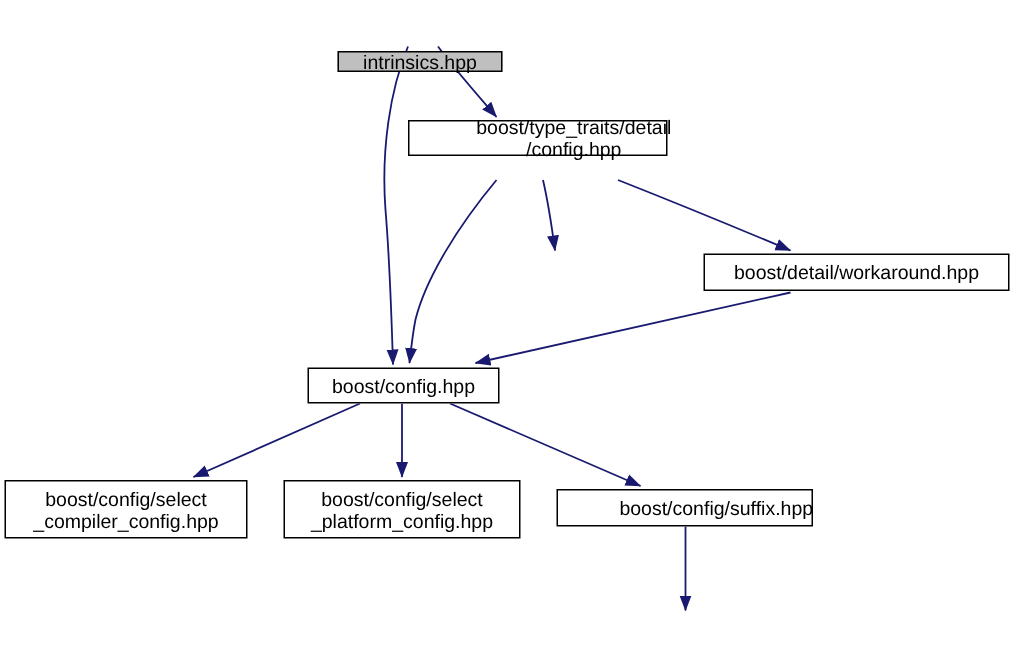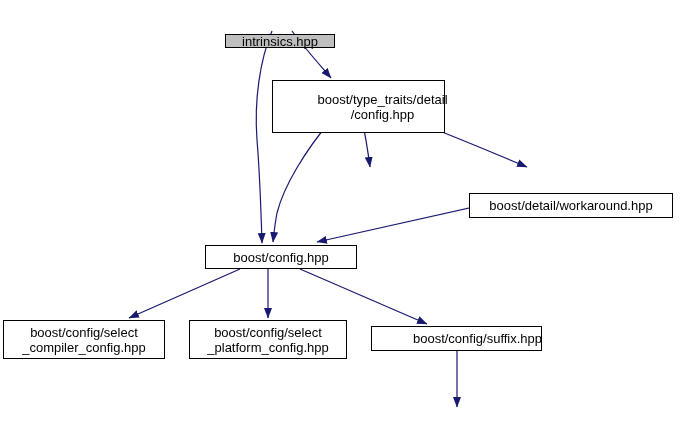--- a/index.html
+++ b/index.html
@@ -70,31 +70,31 @@
       <path d="M268,269 L268,318" marker-end="url(#arrow)"></path>
       <path d="M300,269 L427,324" marker-end="url(#arrow)"></path>
       <path d="M457,351 L457,407" marker-end="url(#arrow)"></path>
     </g>
   </svg>
 
   <div class="node highlight" style="left:225px; top:3px; width:110px; height:14px;margin-top:31px;">
     <span>intrinsics.hpp</span>
   </div>
 
-  <div class="node" style="left:272px; top:80px; width:173px; height:53px;padding-left:48px;">
+  <div class="node" style="left:272px; top:80px; width:173px; height:24px;padding-left:48px;">
     <span>boost/type_traits/detail
 /config.hpp</span>
   </div>
 
 
-  <div class="node" style="left:469px; top:169px; width:204px; height:25px;margin-top:24px;">
+  <div class="node" style="left:469px; top:169px; width:204px; height:25px;">
     <span>boost/detail/workaround.hpp</span>
   </div>
 
-  <div class="node" style="left:205px; top:245px; width:152px; height:24px;">
+  <div class="node" style="left:205px; top:245px; width:128px; height:24px;">
     <span>boost/config.hpp</span>
   </div>
 
   <div class="node" style="left:3px; top:320px; width:162px; height:39px;">
     <span>boost/config/select
 _compiler_config.hpp</span>
   </div>
 
   <div class="node" style="left:189px; top:320px; width:158px; height:39px;">
     <span>boost/config/select

